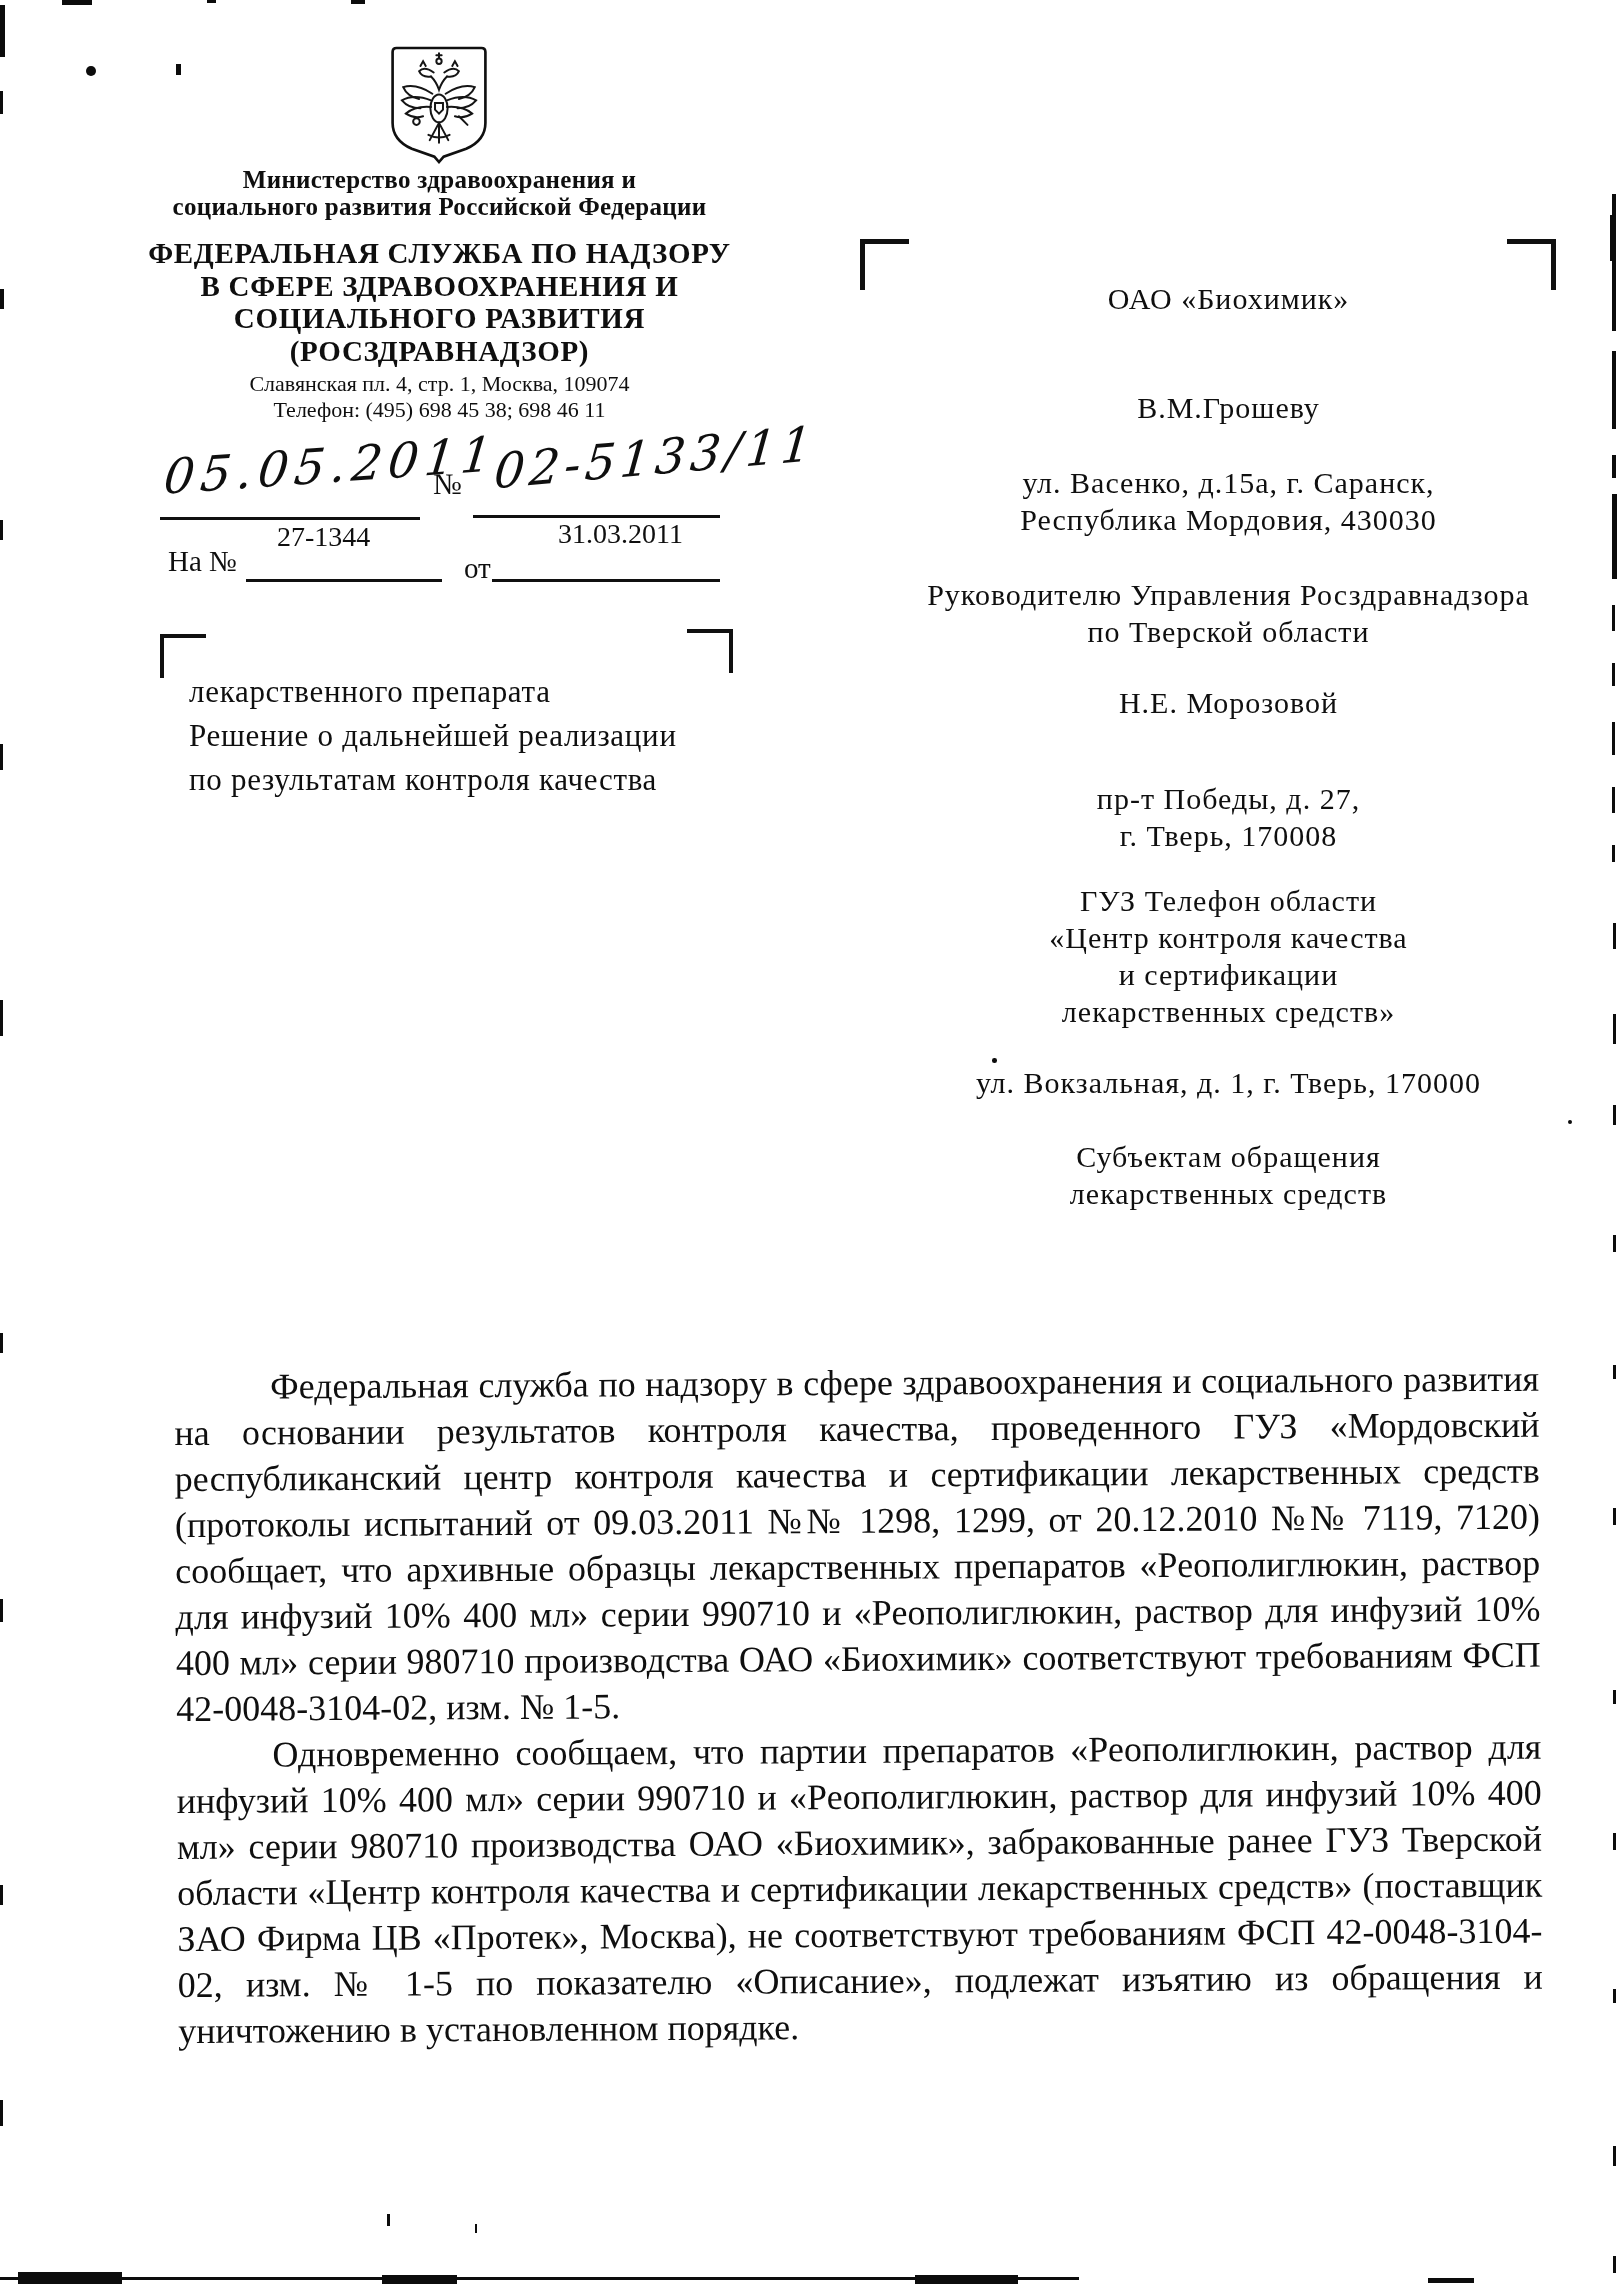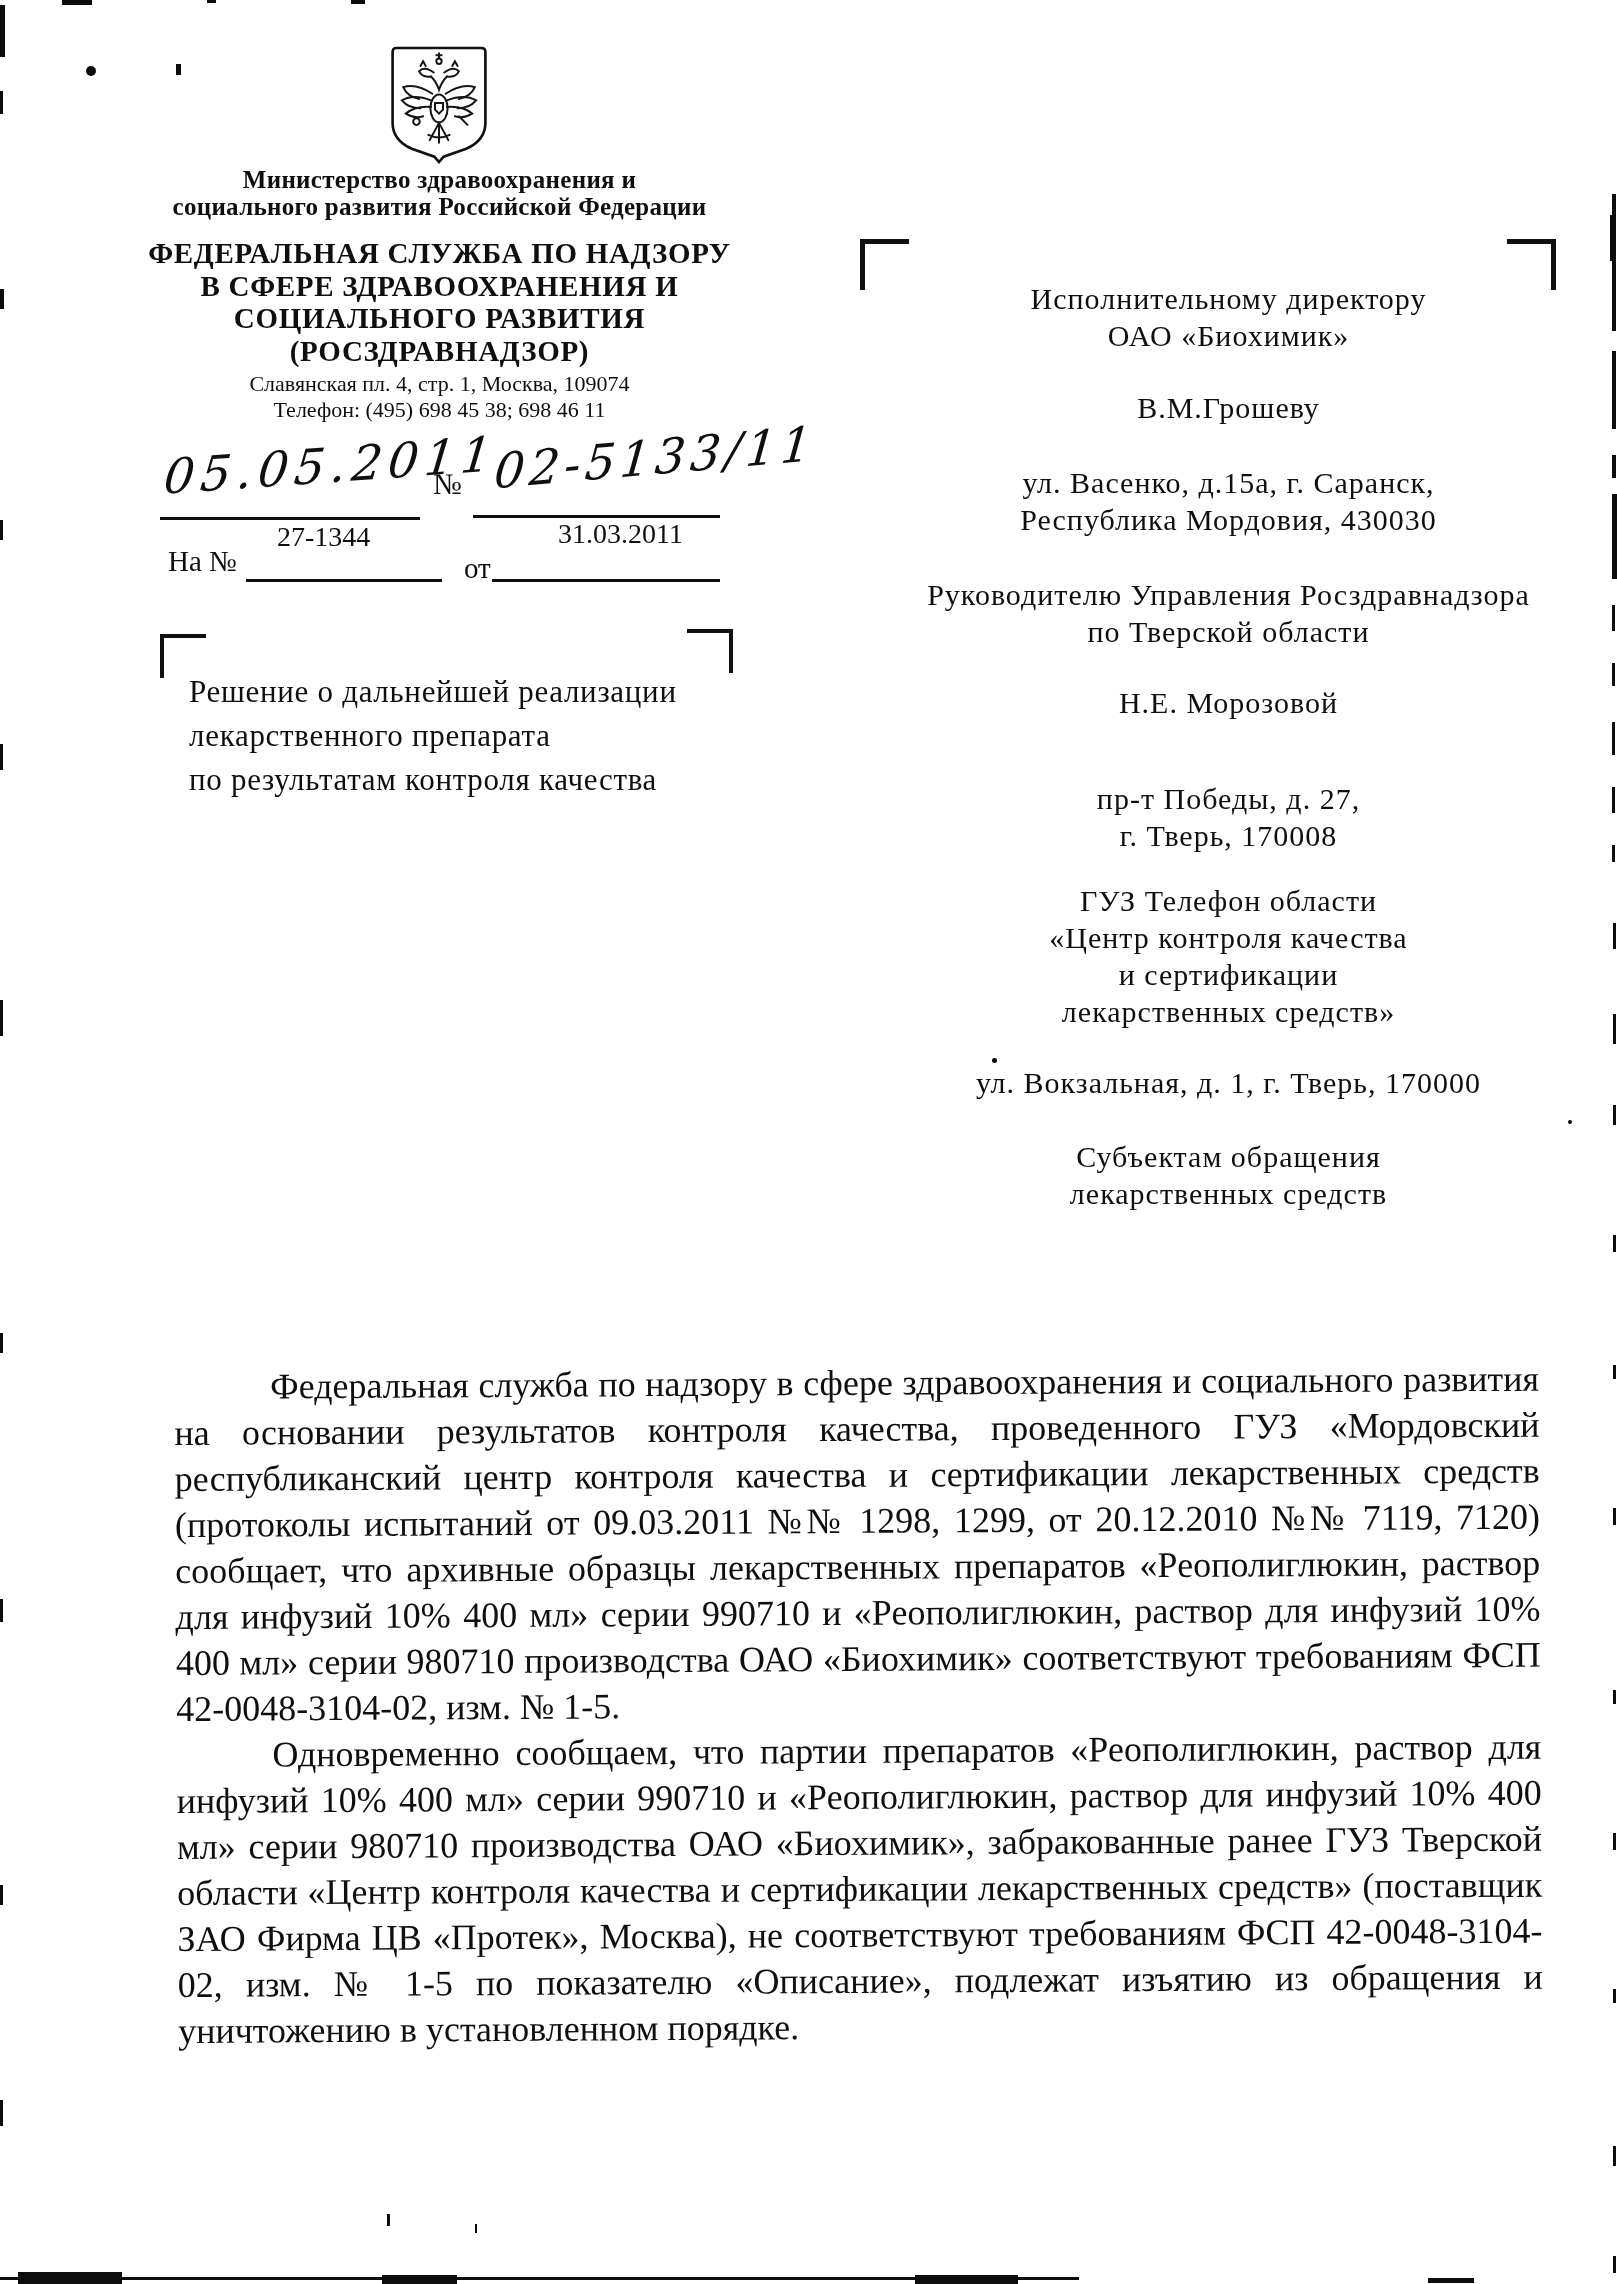--- a/index.html
+++ b/index.html
@@ -90,30 +90,29 @@
 <div class="abs stamp" style="left:277px;top:521px;">27-1344</div>
 <div class="abs stamp" style="left:558px;top:518px;">31.03.2011</div>
 <div class="abs reflabel" style="left:160px;top:545px;">На №</div>
 <div class="abs rule" style="left:246px;top:579px;width:196px;"></div>
 <div class="abs reflabel" style="left:456px;top:552px;">от</div>
 <div class="abs rule" style="left:492px;top:579px;width:228px;"></div>
 
 <div class="abs corner tl" style="left:160px;top:634px;"></div>
 <div class="abs corner tr" style="left:687px;top:629px;"></div>
 <div class="abs subject">
+  <div>лекарственного препарата</div>
   <div>Решение о дальнейшей реализации</div>
-  <div>лекарственного препарата</div>
   <div>по результатам контроля качества</div>
 </div>
 
 <div class="abs corner-r tl" style="left:860px;top:239px;"></div>
 <div class="abs corner-r tr" style="left:1507px;top:239px;"></div>
 <div class="abs rcol" style="top:0;height:1235px;">
   <div class="rgroup" style="top:280px;">
-    <div>Исполнительному директору</div>
     <div>ОАО «Биохимик»</div>
   </div>
   <div class="rgroup" style="top:389px;">
     <div>В.М.Грошеву</div>
   </div>
   <div class="rgroup" style="top:464px;">
     <div>ул. Васенко, д.15а, г. Саранск,</div>
     <div>Республика Мордовия, 430030</div>
   </div>
   <div class="rgroup" style="top:576px;">

